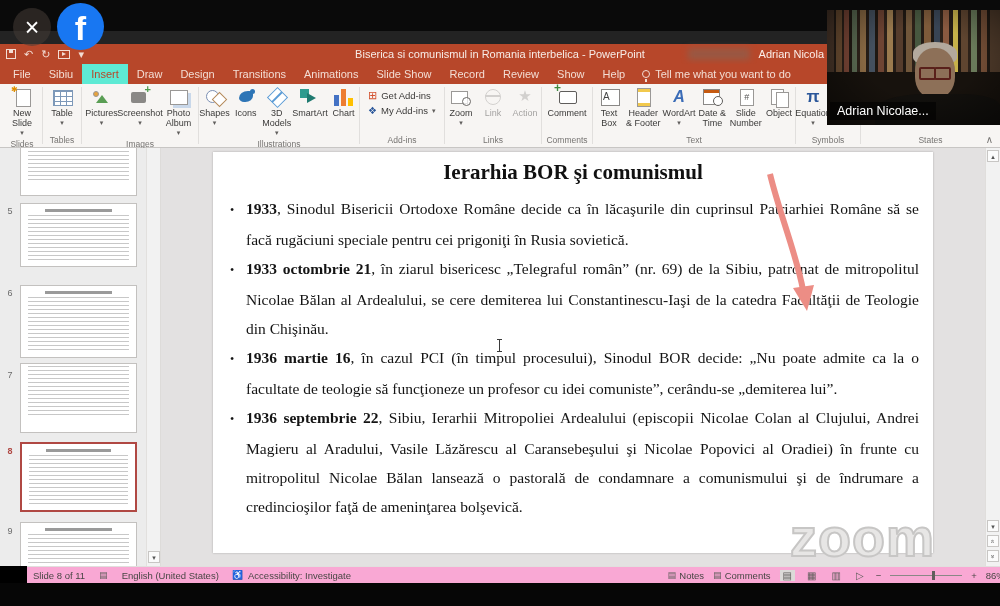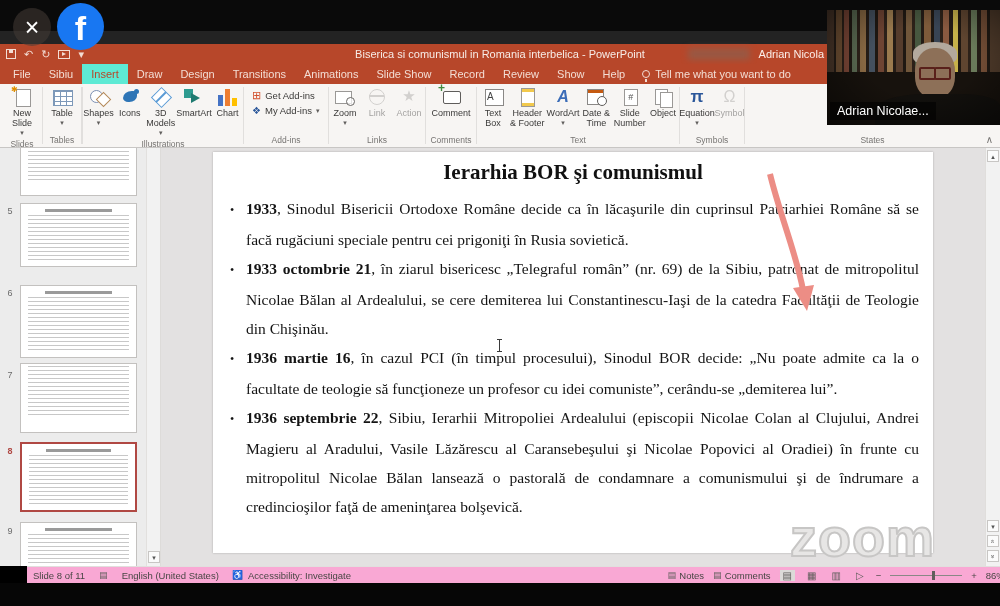--- a/index.html
+++ b/index.html
@@ -214,20 +214,37 @@
         <div class="rbtns">
           <div class="bigbtn dd">
             <span class="ic ic-table"></span>
             <span class="cap">Table</span>
           </div>
         </div>
         <div class="rlabel">Tables</div>
       </div>
       <div class="rsep"></div>
 
+      <div class="rgroup" style="width:116px">
+        <div class="rbtns">
+          <div class="bigbtn dd">
+            <span class="ic ic-pic ic-dot"></span>
+            <span class="cap">Pictures</span>
+          </div>
+          <div class="bigbtn dd" style="width:42px">
+            <span class="ic ic-shot"></span>
+            <span class="cap">Screenshot</span>
+          </div>
+          <div class="bigbtn dd">
+            <span class="ic ic-album"></span>
+            <span class="cap">Photo Album</span>
+          </div>
+        </div>
+        <div class="rlabel">Images</div>
+      </div>
       <div class="rsep"></div>
 
       <div class="rgroup" style="width:160px">
         <div class="rbtns">
           <div class="bigbtn dd">
             <span class="ic ic-shapes"></span>
             <span class="cap">Shapes</span>
           </div>
           <div class="bigbtn">
             <span class="ic ic-bird"></span>

